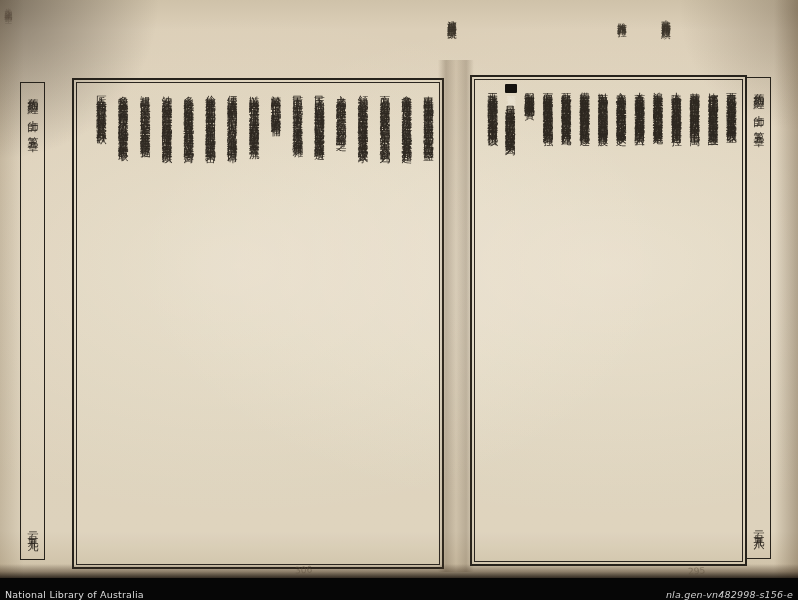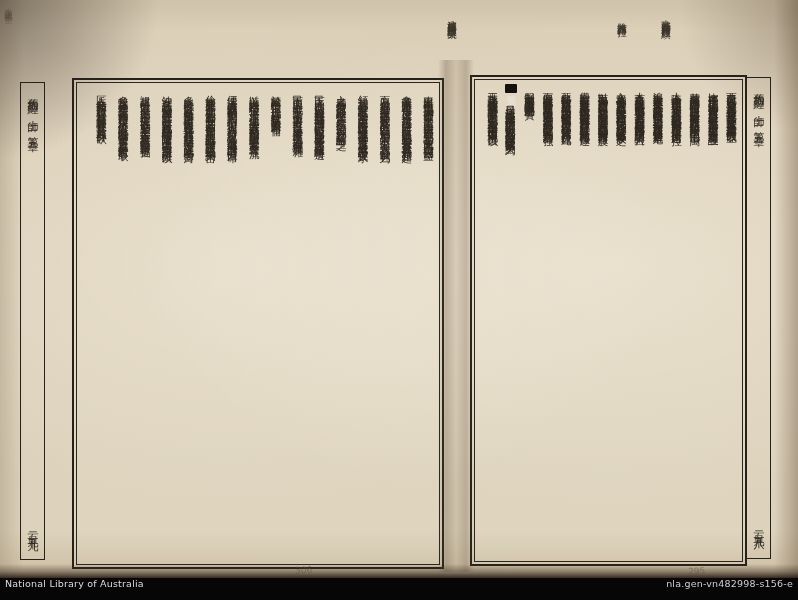--- a/index.html
+++ b/index.html
@@ -71,26 +71,26 @@
   .ghost{
     position:absolute;writing-mode:vertical-rl;text-orientation:upright;
     color:rgba(80,68,55,.40);filter:blur(.4px);font-size:8px;letter-spacing:1px;line-height:1.2;
   }
   .pencil{
     position:absolute;font-family:"DejaVu Sans","Liberation Sans",sans-serif;
     font-size:9px;color:rgba(95,82,64,.55);transform:rotate(-4deg);
   }
   .footer-bar{
     position:absolute;left:0;top:578px;width:798px;height:22px;background:#060606;
-    display:flex;justify-content:space-between;align-items:flex-start;
+    display:flex;justify-content:space-between;align-items:flex-end;
     padding:0 5px;box-sizing:border-box;
     font-family:"DejaVu Sans","Liberation Sans",sans-serif;
   }
   .footer-bar .ftxt{font-size:9.5px;color:#dcdcdc;letter-spacing:.2px;}
-  .footer-bar .fid{color:#cfcfcf;}
+  .footer-bar .fid{color:#cfcfcf;font-style:italic;}
 </style>
 </head>
 <body>
 
 <div class="paper"></div>
 
 <div class="ghost" style="left:3px;top:2px;height:62px;">卷上經聖約舊師士</div>
 
 <div class="annot" style="left:660px;top:12px;height:62px;">大戰於基順河西西拉敗績</div>
 <div class="annot" style="left:616px;top:15px;height:58px;">雅億誅西西拉</div>

